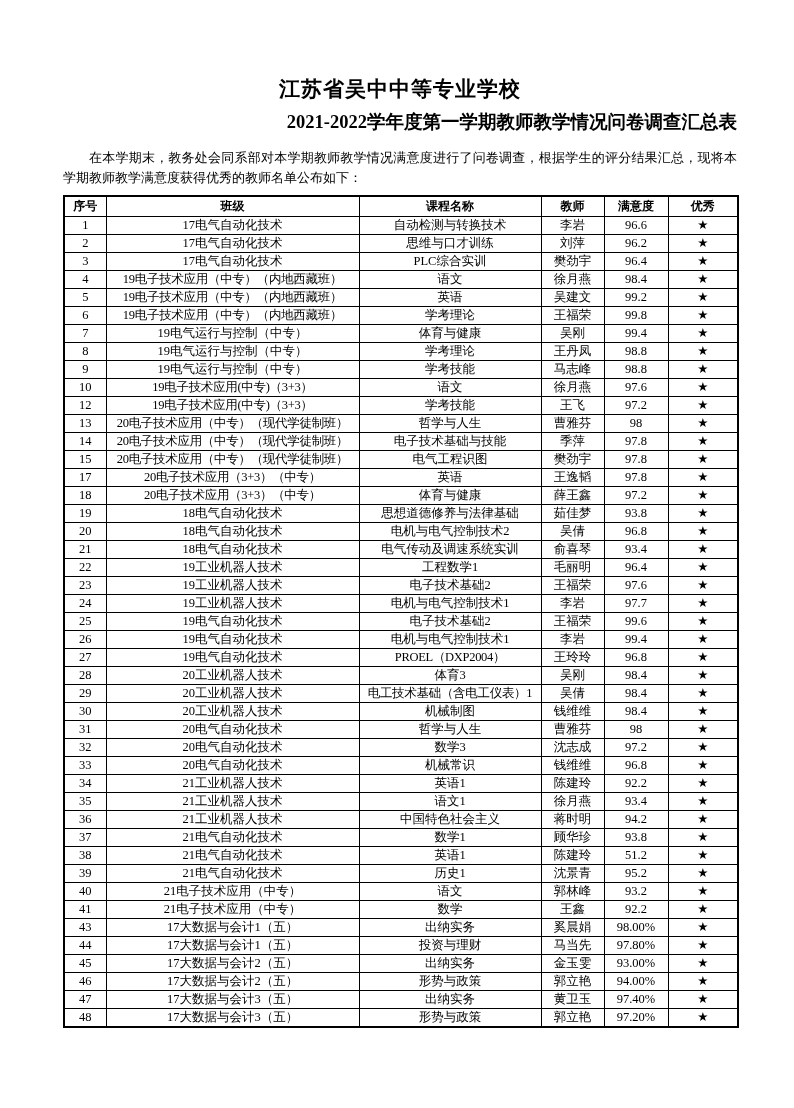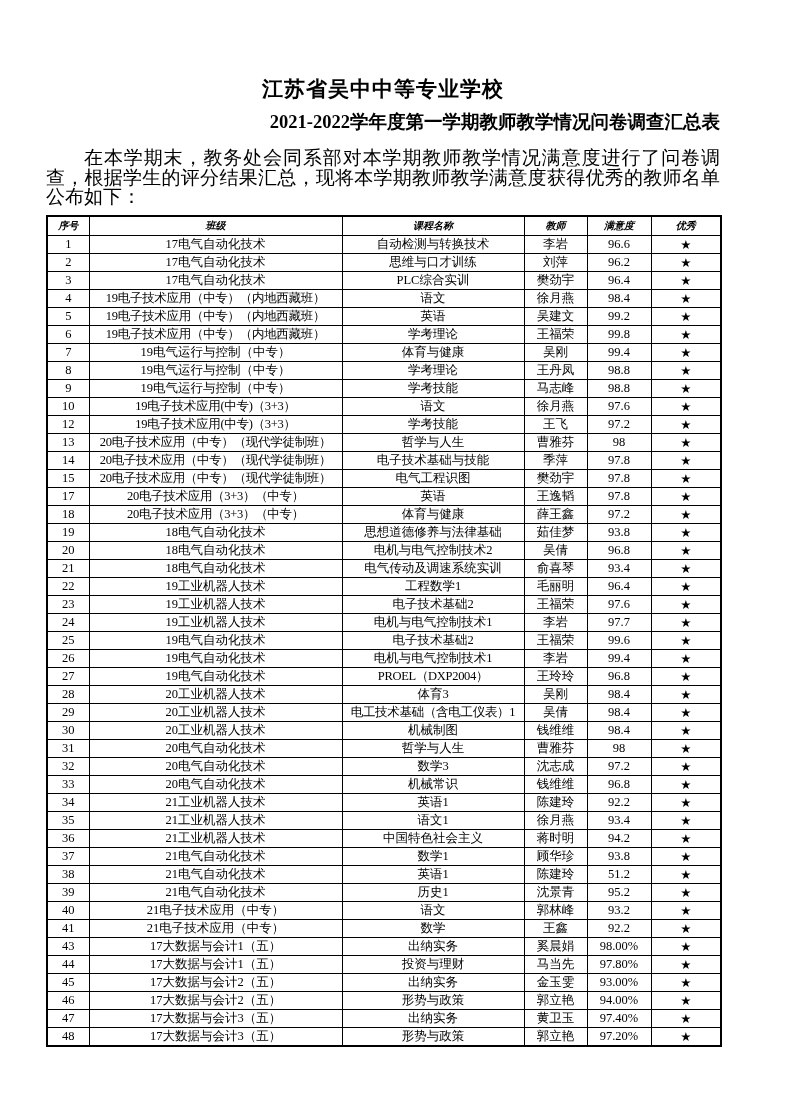--- a/index.html
+++ b/index.html
@@ -10,63 +10,62 @@
   }
   .page {
     position: relative;
     width: 794px;
     height: 1108px;
     background: #ffffff;
     overflow: hidden;
   }
   .content {
     position: absolute;
-    left: 46px;
+    left: 63px;
     top: 76px;
     width: 674px;
   }
   .doc-title {
     text-align: center;
     font-size: 21px;
     font-weight: bold;
     letter-spacing: 1px;
     line-height: 26px;
   }
   .doc-subtitle {
     text-align: right;
     font-size: 18.5px;
     font-weight: bold;
     margin-top: 8px;
     line-height: 24px;
   }
   .intro {
     margin-top: 14px;
-    font-size: 19px;
+    font-size: 13px;
     line-height: 19.5px;
     text-indent: 2em;
     text-align: justify;
   }
   table.results {
     margin-top: 8px;
     width: 674px;
     border-collapse: collapse;
     table-layout: fixed;
   }
   table.results, table.results th, table.results td {
     border: 1px solid #000;
   }
   table.results { border: 2px solid #000; }
   table.results th {
     height: 20px;
-    font-size: 10px;
+    font-size: 12px;
     font-weight: bold;
     text-align: center;
     vertical-align: middle;
     padding: 0;
-    font-style: italic;
   }
   table.results td {
     height: 17.5px;
     font-size: 12.5px;
     text-align: center;
     vertical-align: middle;
     padding: 0 1px;
     overflow: hidden;
     white-space: nowrap;
   }

